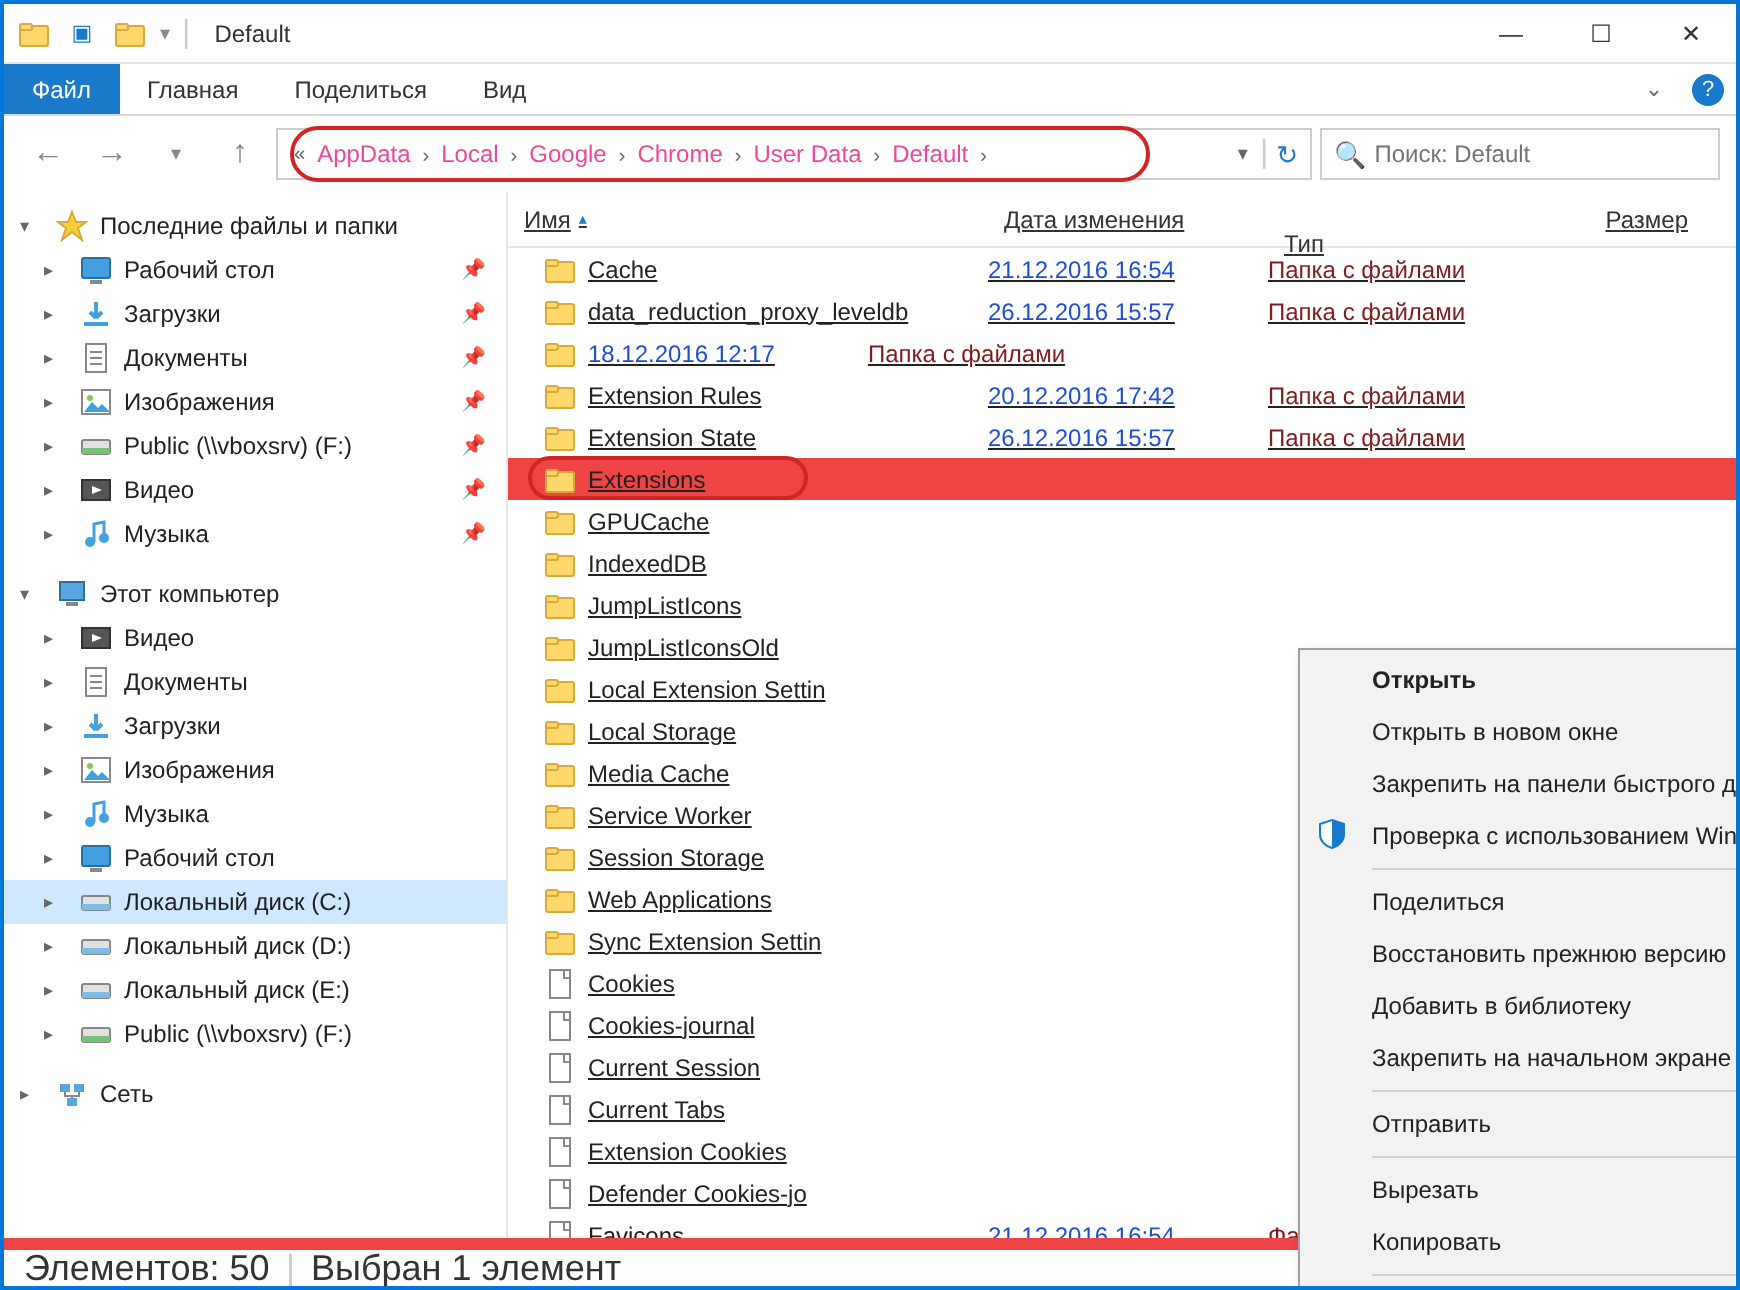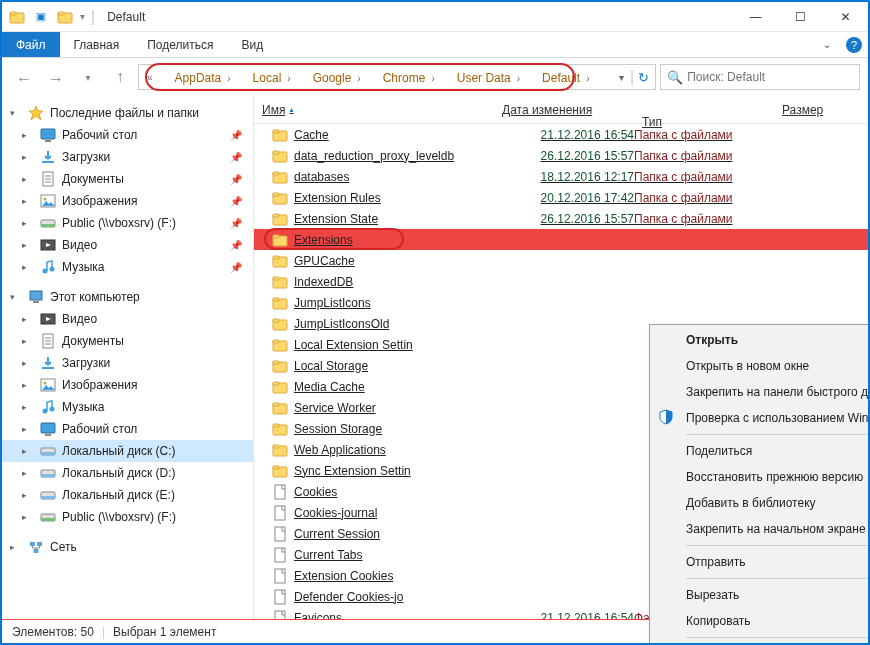--- a/index.html
+++ b/index.html
@@ -16,21 +16,21 @@
   .ribbon-tab.file { background: #1979ca; color: #fff; }
   .ribbon-spacer { flex: 1; }
   .ribbon-help { width: 28px; display: flex; align-items: center; justify-content: center; }
   .ribbon-help .circle { width: 16px; height: 16px; border-radius: 50%; background: #1979ca; color: #fff; font-size: 11px; display: flex; align-items: center; justify-content: center; }
   .ribbon-chevron { width:26px; display:flex; align-items:center; justify-content:center; color:#666; font-size:11px; }
 
   .nav-row { height: 38px; display: flex; align-items: center; gap: 4px; padding: 4px 8px; }
   .nav-arrow { width: 28px; height: 26px; display: flex; align-items: center; justify-content: center; color: #888; }
   .breadcrumb-wrap { flex: 1; height: 26px; border: 1px solid #ccc; display: flex; align-items: center; padding: 0 6px; position: relative; }
   .bc-highlight { position: absolute; left: 6px; top: -2px; right: 80px; height: 28px; border: 2px solid #d42323; border-radius: 14px; pointer-events: none; }
-  .bc-item { font-size: 12px; color: #a16207; padding: 0 4px; margin-left: 16px; }
+  .bc-item { font-size: 12px; color: #ec4899; padding: 0 4px; }
   .bc-sep { font-size: 10px; color: #666; padding: 0 2px; }
   .bc-right { margin-left: auto; display:flex; align-items:center; gap:4px; }
   .bc-refresh { color:#1979ca; font-size:13px; }
   .search-box { width: 200px; height: 26px; border: 1px solid #ccc; display: flex; align-items: center; padding: 0 6px; }
   .search-box input { border: none; outline: none; font-size: 12px; width: 100%; color: #888; }
   .search-icon { color:#1979ca; margin-right:4px; font-size:13px; }
 
   .body-row { display: flex; height: 523px; }
   .sidebar { width: 252px; border-right: 1px solid #e6e6e6; overflow: hidden; padding-top: 6px; }
   .tree-item { display: flex; align-items: center; height: 22px; padding-left: 20px; font-size: 12px; color: #222; gap: 6px; }
@@ -39,39 +39,39 @@
   .tree-item .ico { width: 16px; height: 16px; }
   .tree-item.selected { background: #cde8ff; }
   .tree-group-gap { height: 8px; }
 
   .filepane { flex: 1; display: flex; flex-direction: column; position: relative; }
   .columns { display: flex; height: 28px; border-bottom: 1px solid #e6e6e6; align-items: center; }
   .col { font-size: 12px; color: #333; padding: 0 8px; text-decoration: underline; }
   .col-name { width: 240px; display:flex; gap:4px; align-items:center; }
   .col-date { width: 140px; }
   .col-type { width: 140px; margin-top: 24px; }
-  .col-size { flex:1; text-align: left; padding-right: 24px; }
+  .col-size { flex:1; text-align: right; padding-right: 24px; }
   .sort-arrow { font-size:8px; color:#1979ca; }
 
   .file-list { flex: 1; overflow: hidden; position: relative; }
   .file-row { display: flex; align-items: center; height: 21px; font-size: 12px; color: #222; position: relative; text-decoration: underline; }
   .file-row.selected { background: #ef4444; }
   .file-row .fico { width: 16px; height: 16px; margin: 0 6px 0 18px; }
   .file-row .fname { width: 200px; white-space: nowrap; overflow: hidden; }
-  .file-row .fdate { width: 140px; color: #14532d; text-align: right; }
+  .file-row .fdate { width: 140px; color: #1d4ed8; }
   .file-row .ftype { width: 140px; color: #7f1d1d; }
   .file-row .fsize { flex:1; text-align: right; padding-right: 24px; color: #555; }
   .row-highlight { position: absolute; left: 10px; top: -1px; width: 140px; height: 22px; border: 2px solid #d42323; border-radius: 11px; pointer-events: none; }
 
   .context-menu { position: absolute; top: 228px; left: 395px; width: 382px; background: #f2f2f2; border: 1px solid #a0a0a0; box-shadow: 3px 3px 6px rgba(0,0,0,.25); z-index: 10; padding: 2px; }
   .cm-item { height: 26px; display: flex; align-items: center; font-size: 12px; color: #222; padding-left: 34px; position: relative; }
   .cm-item .cm-ico { position: absolute; left: 6px; width: 18px; height: 18px; }
   .cm-sep { height: 1px; background: #d0d0d0; margin: 3px 2px 3px 34px; }
 
-  .statusbar { height: 24px; border-top: 1px solid #ef4444; display: flex; align-items: center; font-size: 12px; color: #333; padding: 0 10px; background: #fff; }
+  .statusbar { height: 24px; border-top: 6px solid #ef4444; display: flex; align-items: center; font-size: 18px; color: #333; padding: 0 10px; background: #fff; }
   .statusbar .sep { margin: 0 8px; color: #ccc; }
   .view-btns { margin-left: auto; display: flex; gap: 2px; }
   .view-btn { width: 24px; height: 18px; border: 1px solid #ccc; display: flex; align-items: center; justify-content: center; }
   .view-btn.active { background: #cde8ff; border-color: #1979ca; }
 
   
   svg { display: block; }
 </style>
 </head>
 <body>
@@ -428,21 +428,20 @@
           <span class="fdate">26.12.2016 15:57</span>
           <span class="ftype">Папка с файлами</span>
           <span class="fsize"></span>
         </div>
         <div class="file-row">
           <span class="fico">
             <svg width="16" height="16">
               <use href="#i-folder"></use>
             </svg>
           </span>
-          <span class="fname">databases</span>
           <span class="fdate">18.12.2016 12:17</span>
           <span class="ftype">Папка с файлами</span>
           <span class="fsize"></span>
         </div>
         <div class="file-row">
           <span class="fico">
             <svg width="16" height="16">
               <use href="#i-folder"></use>
             </svg>
           </span>

